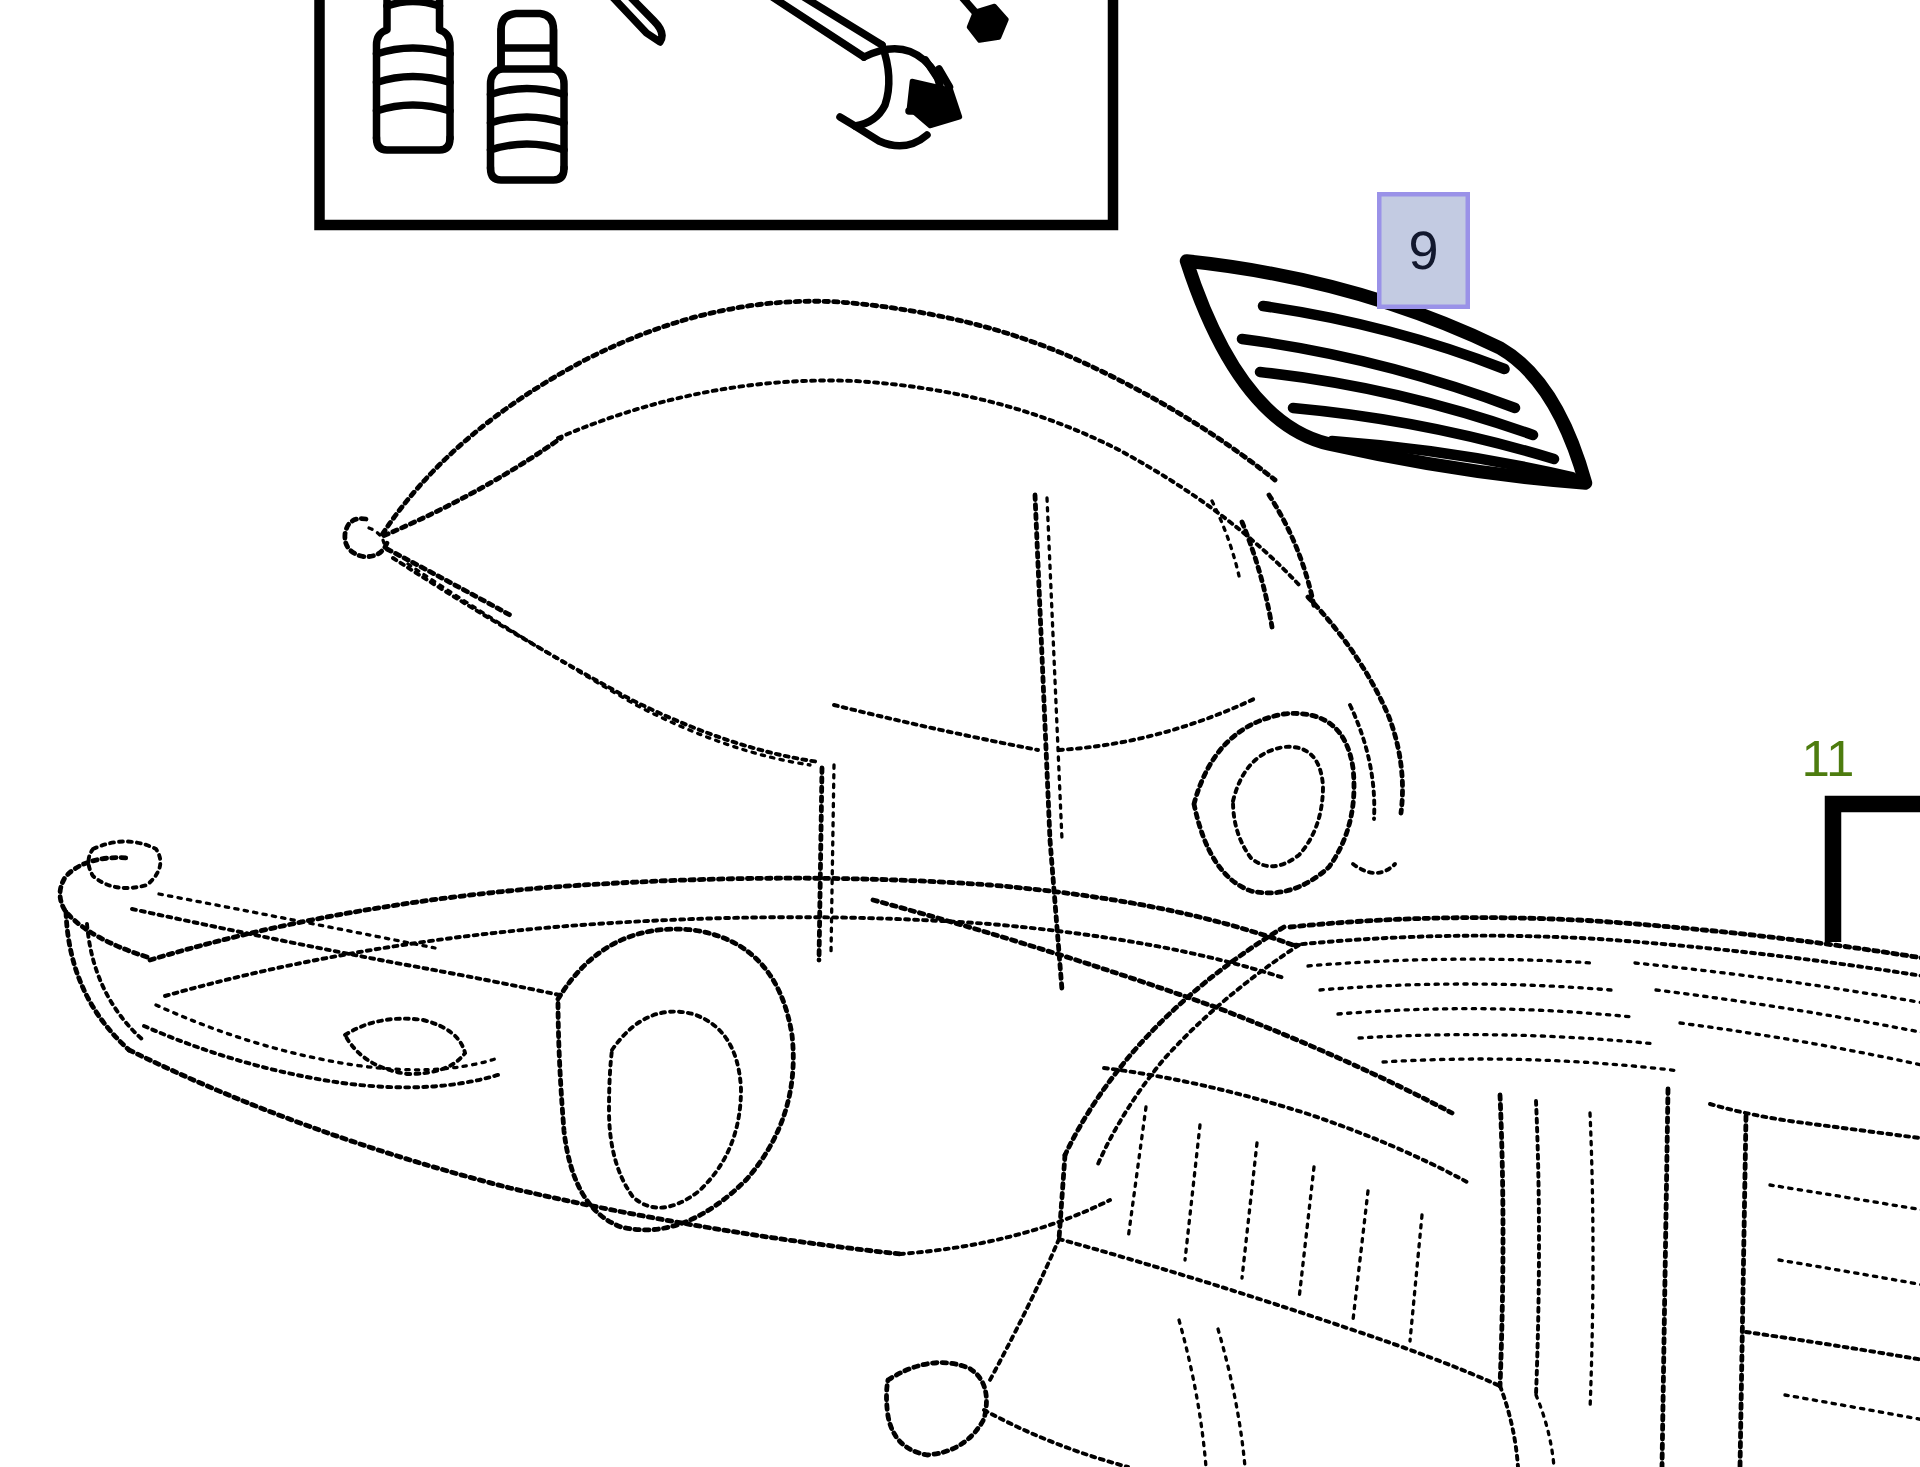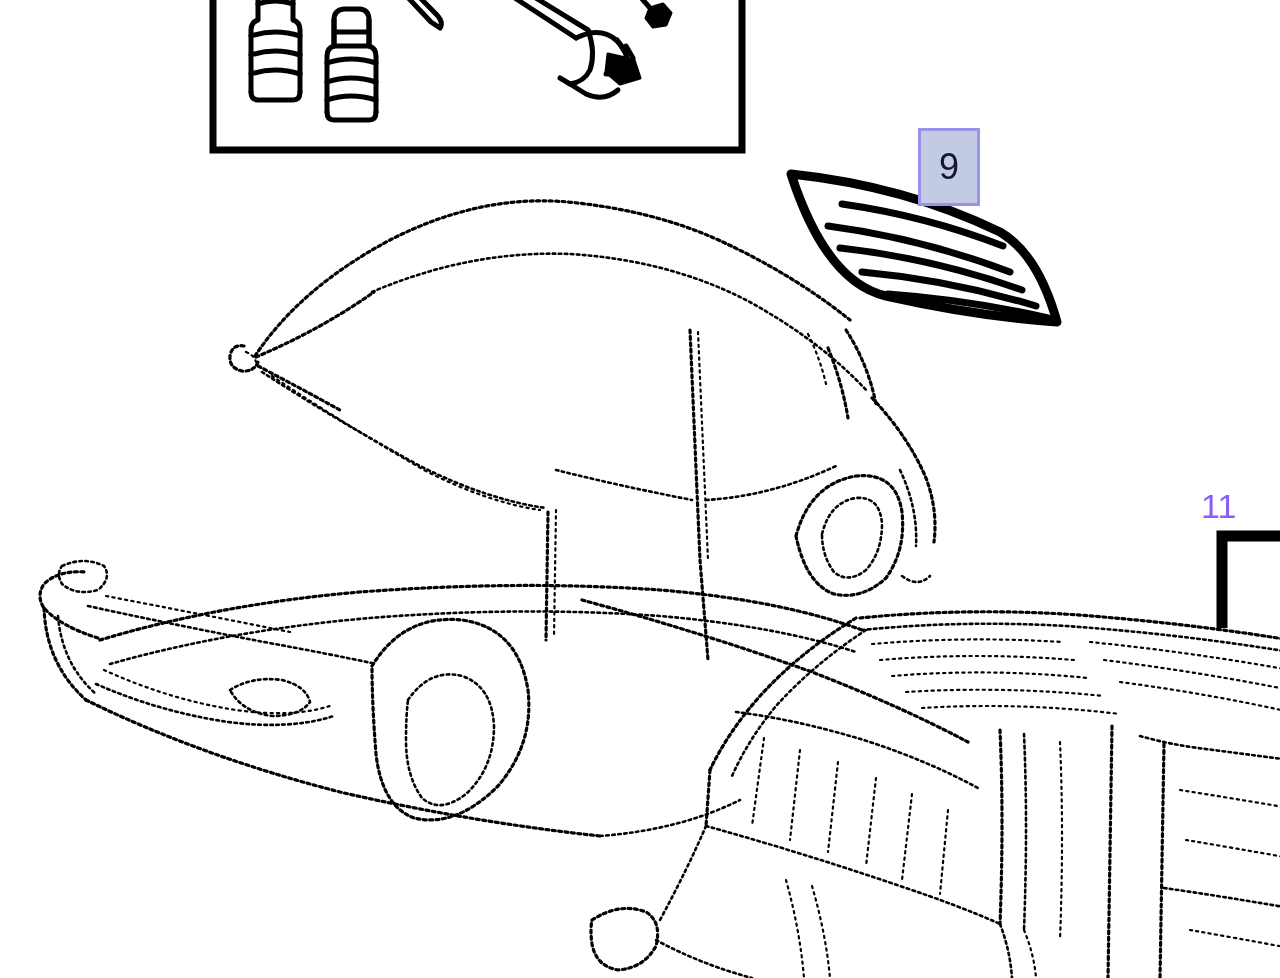--- a/index.html
+++ b/index.html
@@ -25,21 +25,21 @@
     color:#12182e;
     font-size:36px;
     line-height:1;
     font-family:"Liberation Sans", sans-serif;
     z-index:5;
   }
   #callout-9{ left:918px; top:128px; width:62px; height:78px; }
 
   .plain-label{
     position:absolute;
-    color:#8b5cf6;
+    color:#4d7c0f;
     font-size:34px;
     line-height:1;
     font-family:"Liberation Sans", sans-serif;
     white-space:nowrap;
     z-index:5;
   }
   #label-11{ left:1201px; top:489px; }
 </style>
 </head>
 <body>

